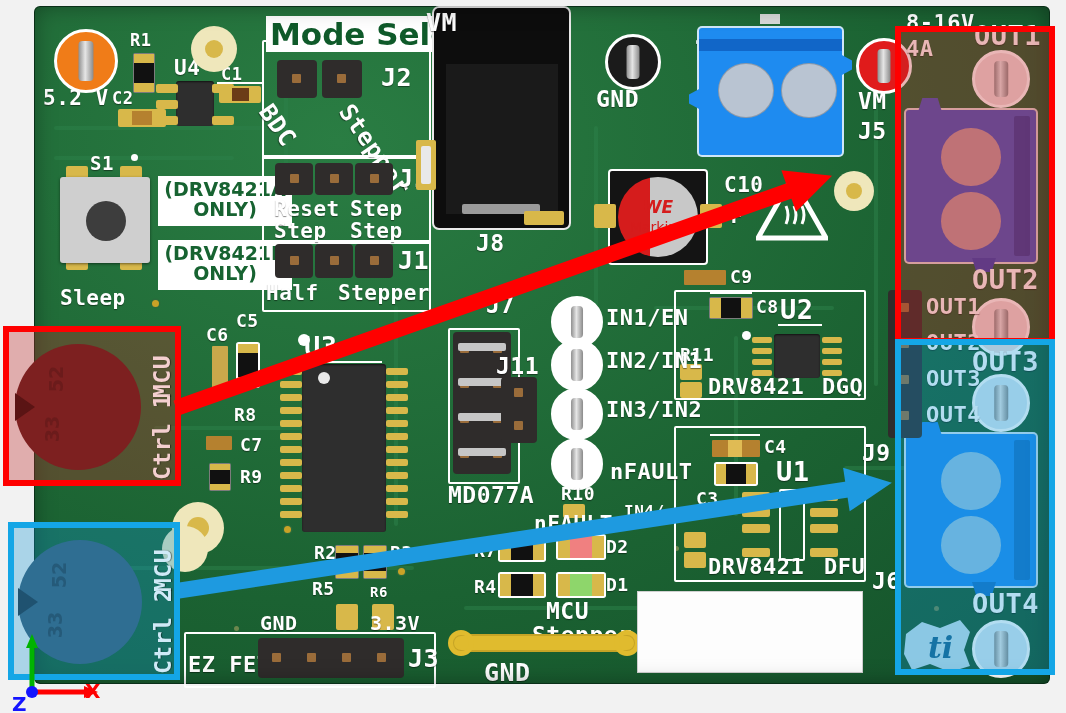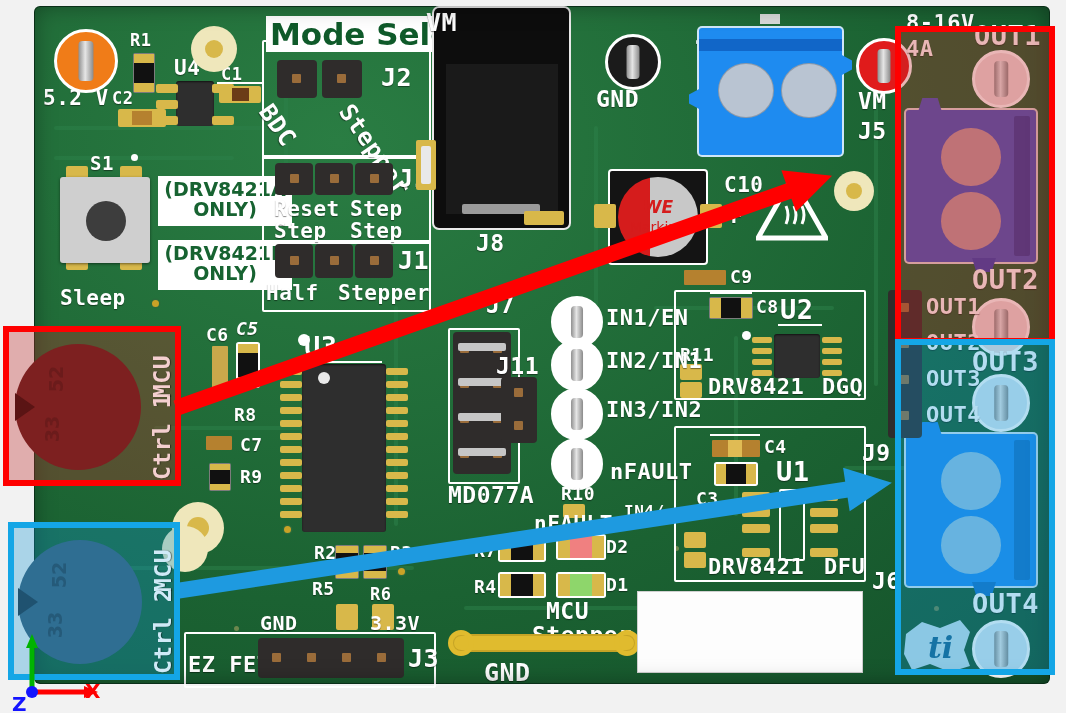--- a/index.html
+++ b/index.html
@@ -411,21 +411,21 @@
       <div class="pad" style="left:0;top:78px;width:22px;height:7px;"></div>
       <div class="pad" style="left:0;top:91px;width:22px;height:7px;"></div>
       <div class="pad" style="left:0;top:104px;width:22px;height:7px;"></div>
       <div class="pad" style="left:0;top:117px;width:22px;height:7px;"></div>
       <div class="pad" style="left:0;top:130px;width:22px;height:7px;"></div>
       <div class="pad" style="left:0;top:143px;width:22px;height:7px;"></div>
     </div>
 
     <span class="silk" style="left:172px;top:318px;font-size:18px;">C6</span>
     <div class="cap-tan" style="left:178px;top:340px;width:16px;height:44px;background:#c9a84b;"></div>
-    <span class="silk" style="left:202px;top:312px;font-size:18px;font-style:italic;">C5</span>
+    <span class="silk" style="left:202px;top:304px;font-size:18px;">C5</span>
     <div class="res" style="left:204px;top:338px;width:20px;height:42px;box-shadow:0 0 0 2px #fff;">
       <div class="cap" style="left:0;top:0;width:100%;height:22%;"></div>
       <div class="cap" style="left:0;bottom:0;top:auto;width:100%;height:22%;"></div>
     </div>
     <div style="position:absolute;left:264px;top:328px;width:12px;height:12px;border-radius:50%;background:#ffffff;"></div>
     <span class="silk" style="left:200px;top:398px;font-size:18px;">R8</span>
     <span class="silk" style="left:206px;top:428px;font-size:18px;">C7</span>
     <div class="cap-tan" style="left:172px;top:430px;width:26px;height:14px;"></div>
     <span class="silk" style="left:206px;top:460px;font-size:18px;">R9</span>
     <div class="res" style="left:176px;top:458px;width:20px;height:26px;">
@@ -437,21 +437,21 @@
     <div class="res" style="left:302px;top:540px;width:22px;height:32px;">
       <div class="cap" style="left:0;top:0;width:100%;height:22%;"></div>
       <div class="cap" style="left:0;bottom:0;top:auto;width:100%;height:22%;"></div>
     </div>
     <div class="res" style="left:330px;top:540px;width:22px;height:32px;">
       <div class="cap" style="left:0;top:0;width:100%;height:22%;"></div>
       <div class="cap" style="left:0;bottom:0;top:auto;width:100%;height:22%;"></div>
     </div>
     <span class="silk" style="left:356px;top:536px;font-size:18px;">R3</span>
     <span class="silk" style="left:278px;top:572px;font-size:18px;">R5</span>
-    <span class="silk" style="left:336px;top:578px;font-size:17px;">R6</span>
+    <span class="silk" style="left:336px;top:578px;font-size:14px;">R6</span>
     <div class="pad" style="left:302px;top:598px;width:22px;height:26px;"></div>
     <div class="pad" style="left:338px;top:598px;width:22px;height:26px;"></div>
     <span class="via" style="left:250px;top:520px;"></span>
     <span class="via" style="left:286px;top:560px;"></span>
     <span class="via" style="left:364px;top:562px;"></span>
 
     <span class="silk" style="left:440px;top:534px;font-size:18px;">R7</span>
     <div class="res" style="left:466px;top:532px;width:44px;height:22px;box-shadow:0 0 0 2px #fff;">
       <div class="cap" style="left:0;"></div>
         <div class="cap" style="right:0;"></div>

